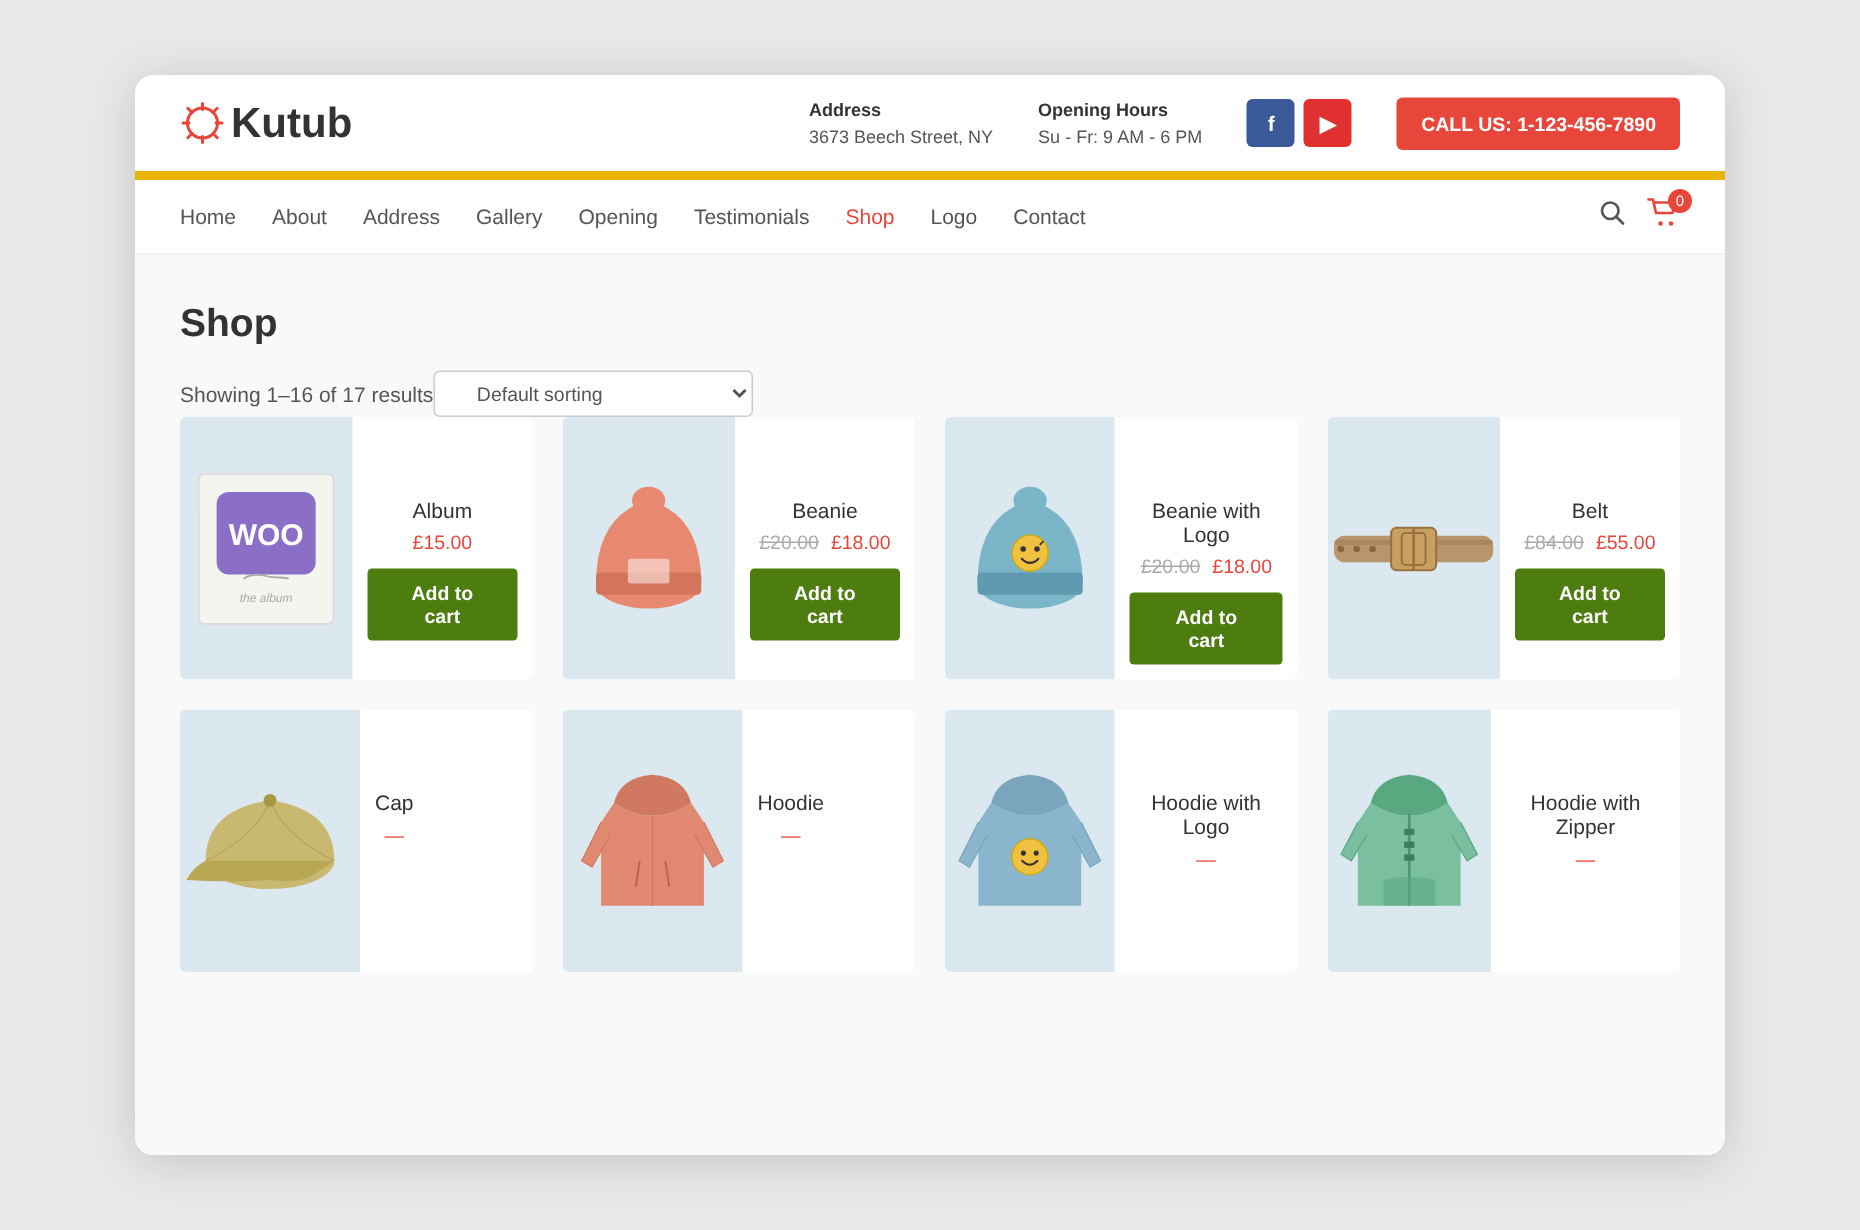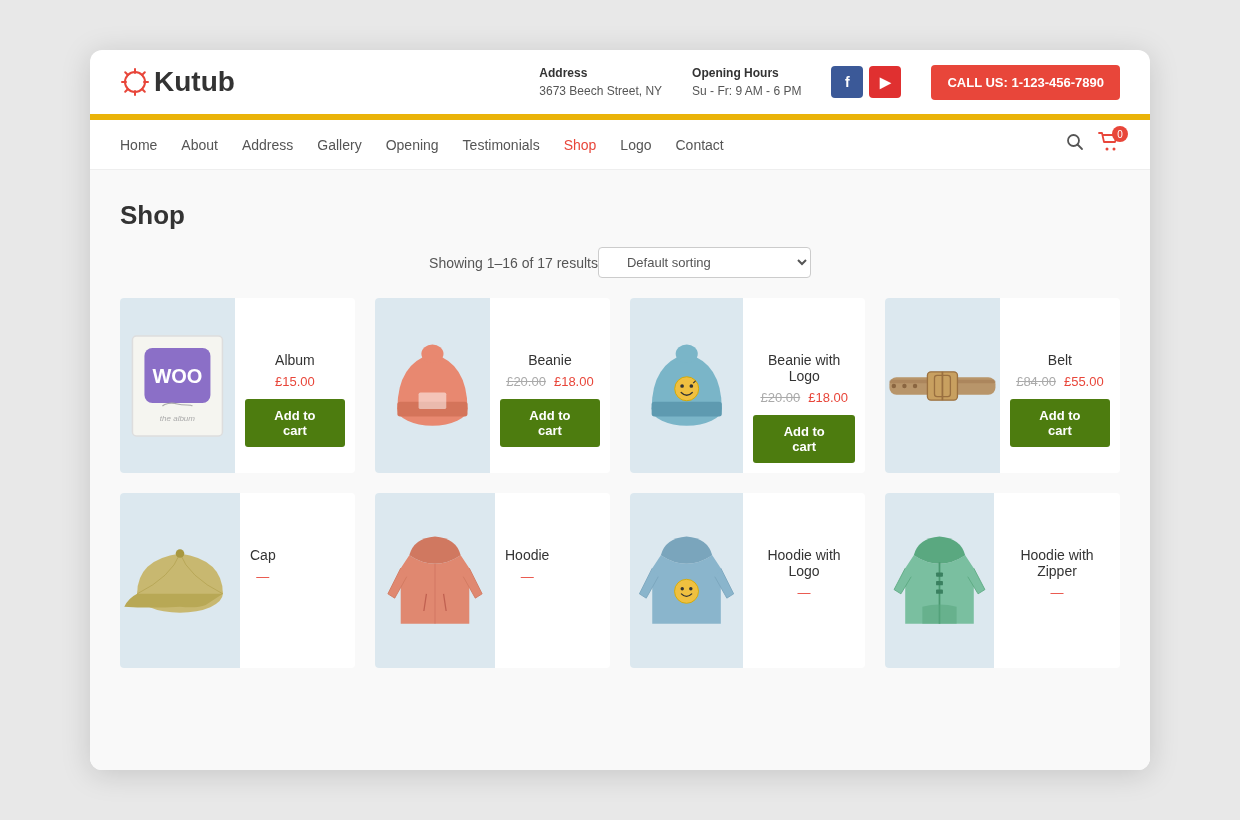--- a/index.html
+++ b/index.html
@@ -139,23 +139,22 @@
       min-height: 600px;
     }
     .page-title {
       font-size: 26px;
       font-weight: bold;
       color: #333;
       margin-bottom: 16px;
     }
     .shop-toolbar {
       display: flex;
-      justify-content: center;
-      align-items: center;
-      margin-bottom: 20px;
+      justify-content: flex-start;
+      align-items: center;
     }
     .results-text {
       font-size: 14px;
       color: #555;
     }
     .sort-select {
       padding: 6px 24px;
       border: 1px solid #ccc;
       border-radius: 4px;
       font-size: 13px;

